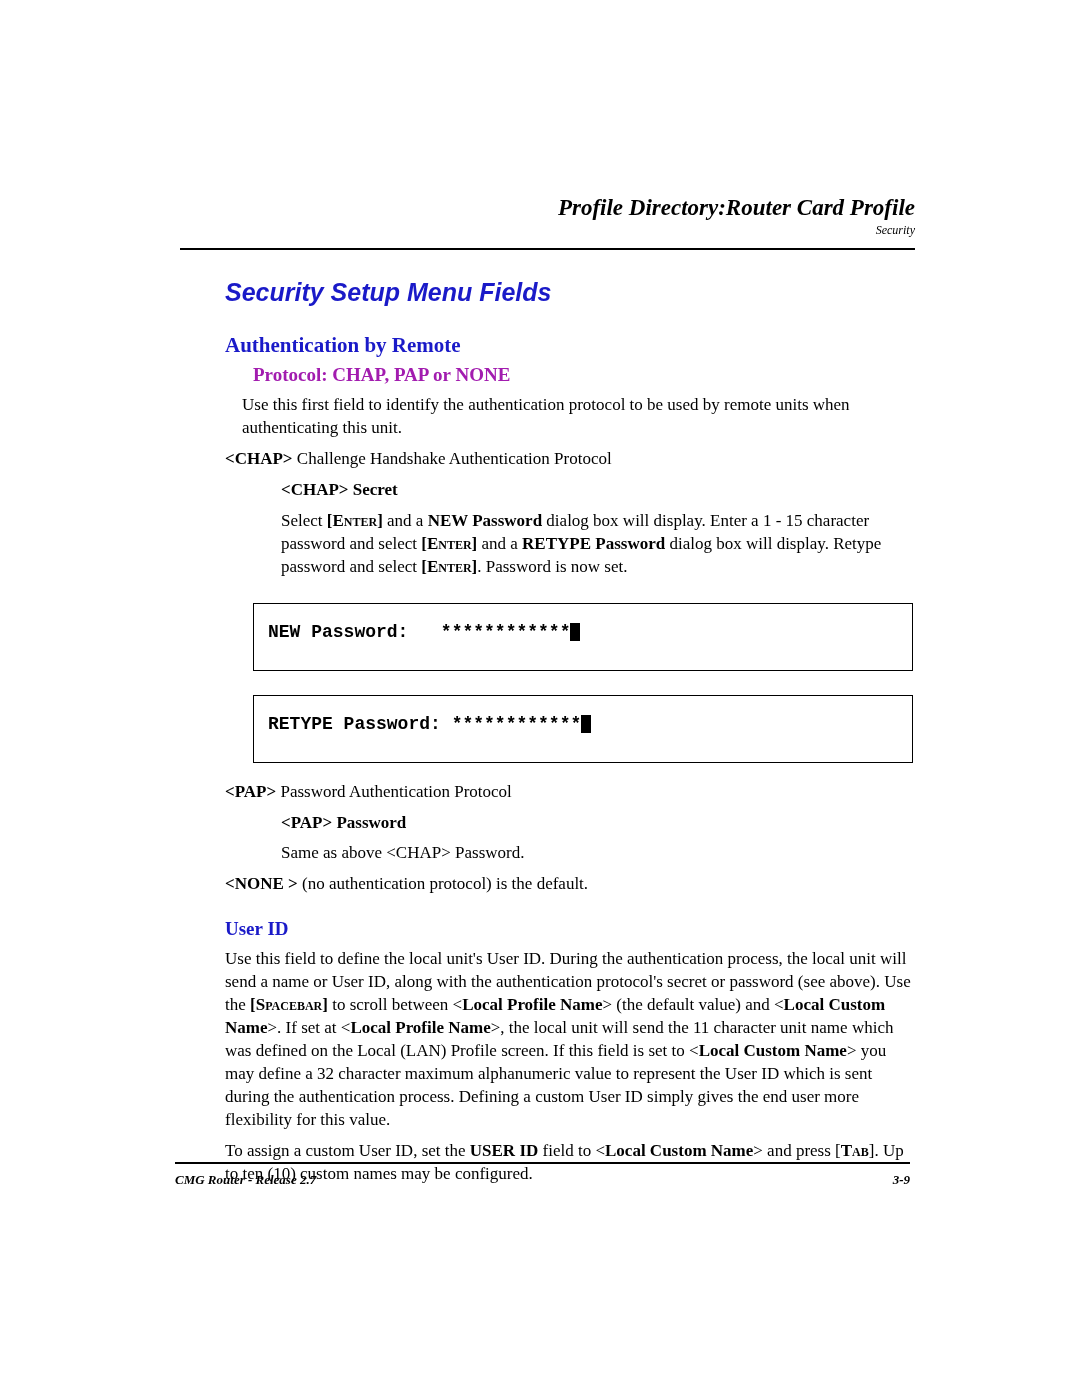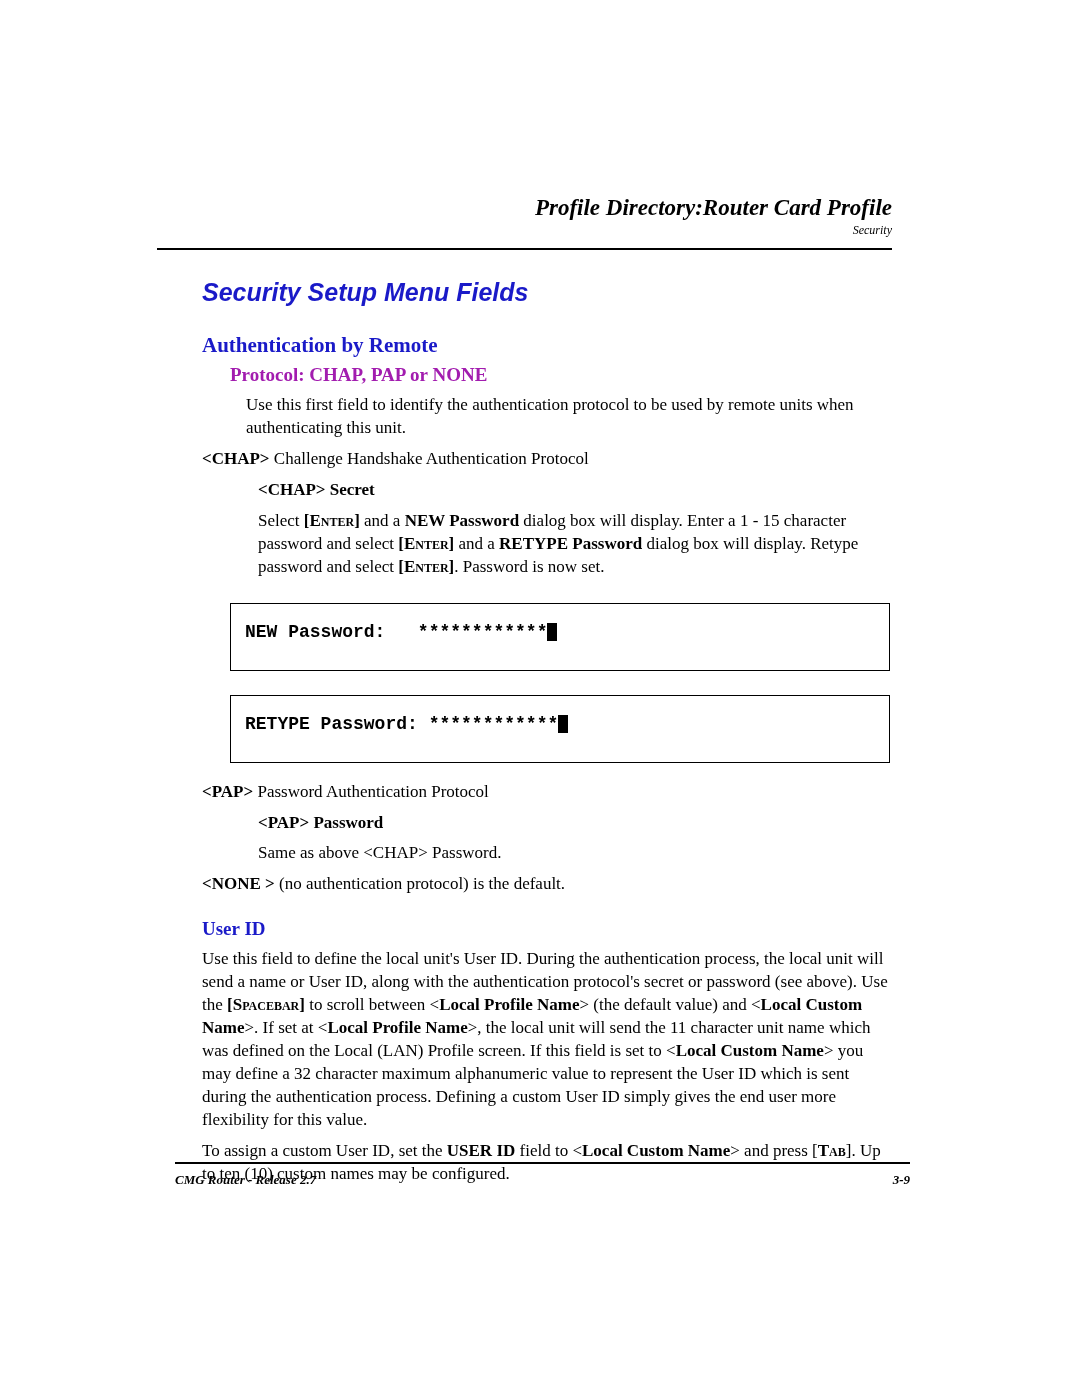--- a/index.html
+++ b/index.html
@@ -7,21 +7,21 @@
     padding: 0;
     background: #fff;
     font-family: "Times New Roman", Times, serif;
     color: #000;
     width: 1080px;
     height: 1397px;
     position: relative;
   }
   .page {
     position: absolute;
-    left: 157px;
+    left: 180px;
     top: 195px;
     width: 735px;
   }
   .hdr-title {
     font-style: italic;
     font-weight: bold;
     font-size: 23px;
     text-align: right;
   }
   .hdr-sub {
@@ -59,21 +59,21 @@
     font-weight: bold;
     font-size: 19px;
     margin-top: 6px;
     margin-left: 28px;
   }
   .p {
     font-size: 17px;
     line-height: 1.35;
     margin-top: 8px;
   }
-  .p-ind1 { margin-left: 44px; }
+  .p-ind1 { margin-left: 17px; }
   .p-ind2 { margin-left: 56px; }
   .b { font-weight: bold; }
   .sc { font-variant: small-caps; }
   .term-box {
     margin-left: 28px;
     margin-top: 24px;
     border: 1.5px solid #000;
     padding: 18px 14px 28px 14px;
     box-sizing: border-box;
     width: 660px;

